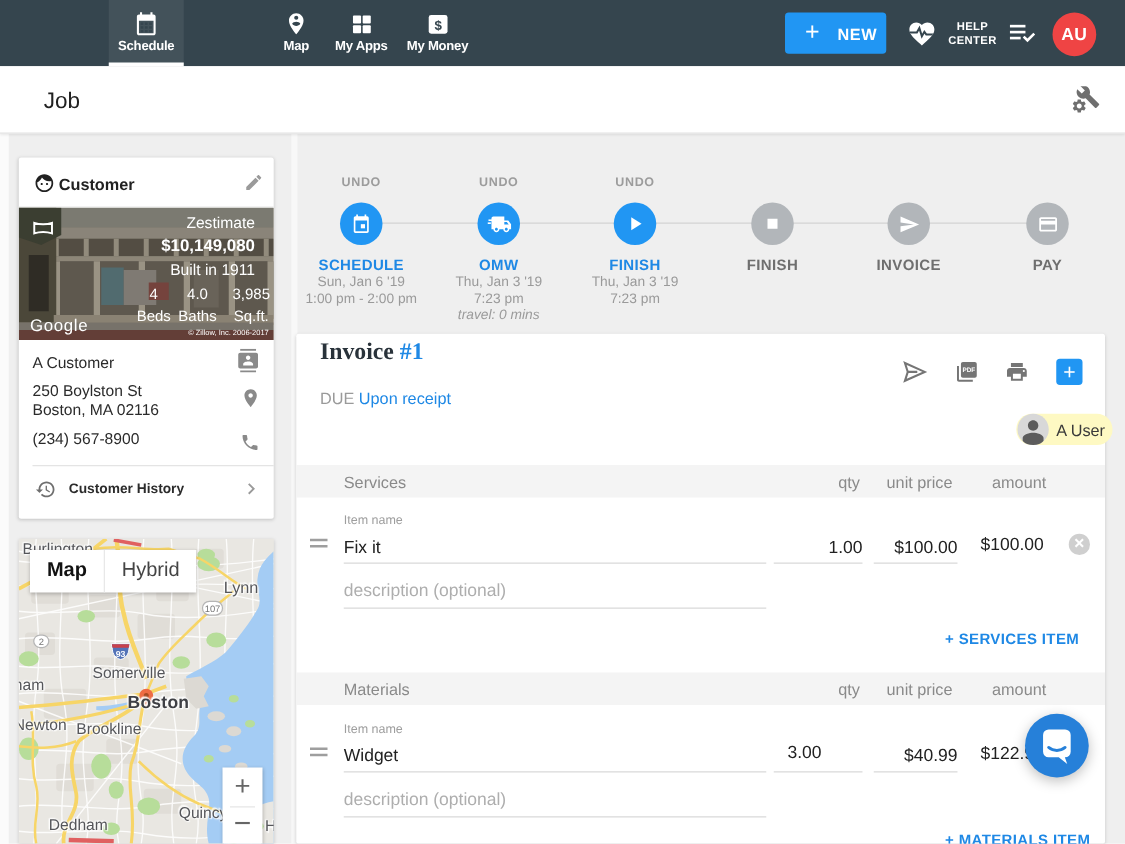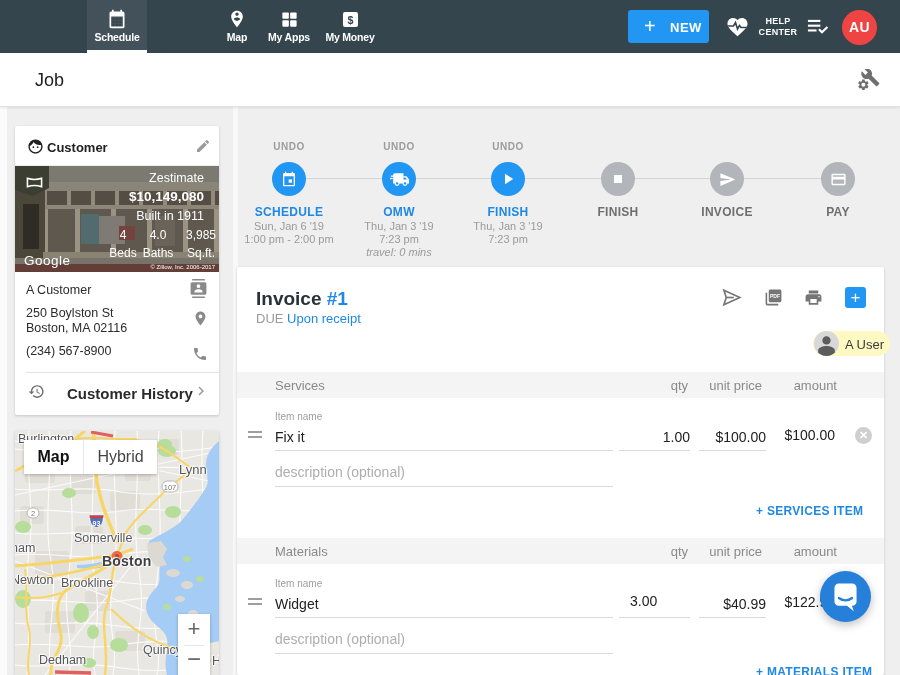--- a/index.html
+++ b/index.html
@@ -216,21 +216,21 @@
           <path fill="#8a8a8a" d="M12 2C8.13 2 5 5.13 5 8.99c0 5.25 7 13 7 13s7-7.75 7-13C19 5.13 15.87 2 12 2zm0 9.5c-1.38 0-2.5-1.12-2.5-2.5s1.12-2.5 2.5-2.5 2.5 1.12 2.5 2.5-1.12 2.5-2.5 2.5z"></path>
         </svg>
       <div class="cirow" style="top:72px;">(234) 567-8900</div>
       <svg class="cicon abs" style="left:177px;top:74px;" width="16" height="16" viewBox="0 0 24 24">
           <path fill="#8a8a8a" d="M6.62 10.79c1.44 2.83 3.76 5.14 6.59 6.59l2.2-2.2c.27-.27.67-.36 1.02-.24 1.12.37 2.33.57 3.57.57.55 0 1 .45 1 1V20c0 .55-.45 1-1 1-9.39 0-17-7.61-17-17 0-.55.45-1 1-1h3.5c.55 0 1 .45 1 1 0 1.25.2 2.45.57 3.57.11.35.03.74-.25 1.02l-2.2 2.2z"></path>
         </svg>
       <div class="abs" style="left:11px;top:100px;width:193px;height:1px;background:#e4e4e4;"></div>
       <svg class="cicon abs" style="left:13px;top:111px;" width="17" height="17" viewBox="0 0 24 24">
           <path fill="#6f6f6f" d="M13 3c-4.97 0-9 4.03-9 9H1l3.89 3.89.07.14L9 12H6c0-3.87 3.13-7 7-7s7 3.13 7 7-3.13 7-7 7c-1.93 0-3.68-.79-4.94-2.06l-1.42 1.42C8.27 19.99 10.51 21 13 21c4.97 0 9-4.03 9-9s-4.03-9-9-9zm-1 5v5l4.28 2.54.72-1.21-3.5-2.08V8h-1.5z"></path>
         </svg>
-      <div class="cirow" style="left:52px;top:113px;font-weight:700;font-size:15px;">Customer History</div>
+      <div class="cirow" style="left:40px;top:113px;font-weight:700;font-size:11px;">Customer History</div>
       <svg class="cicon abs" style="left:177px;top:110px;" width="18" height="18" viewBox="0 0 24 24">
           <path fill="#9a9a9a" d="M10 6L8.59 7.41 13.17 12l-4.58 4.59L10 18l6-6z"></path>
         </svg>
     </div>
   </div>
 
   <div id="mapcard">
     <svg width="204" height="244" viewBox="0 0 204 244">
       <rect width="204" height="244" fill="#e9e7e2"></rect>
       <g fill="#e0ddd7">
@@ -400,21 +400,21 @@
     <div class="tl-name" style="left:508px;color:#1e88e5;">FINISH</div>
     <div class="tl-name" style="left:618px;color:#6f6f6f;">FINISH</div>
     <div class="tl-name" style="left:727px;color:#6f6f6f;">INVOICE</div>
     <div class="tl-name" style="left:838px;color:#6f6f6f;">PAY</div>
     <div class="tl-sub" style="left:289px;top:220px;">Sun, Jan 6 '19<br>1:00 pm - 2:00 pm</div>
     <div class="tl-sub" style="left:399px;top:220px;">Thu, Jan 3 '19<br>7:23 pm<br><span style="font-style:italic;">travel: 0 mins</span></div>
     <div class="tl-sub" style="left:508px;top:220px;">Thu, Jan 3 '19<br>7:23 pm</div>
   </div>
 
   <div id="invcard">
-    <div class="abs" style="left:19px;top:21px;font-size:19px;font-weight:700;color:#29323a;">Invoice <span style="color:#1e88e5;">#1</span></div>
+    <div class="abs" style="left:19px;top:4px;font-size:19px;font-weight:700;color:#29323a;font-family:Liberation Serif, serif;">Invoice <span style="color:#1e88e5;">#1</span></div>
     <div class="abs" style="left:19px;top:44px;font-size:13px;color:#9a9a9a;">DUE <span style="color:#1e88e5;">Upon receipt</span></div>
     <svg class="abs" style="left:484px;top:21px;" width="22" height="19" viewBox="0 0 24 20">
         <path d="M3.2 2.2l17.3 7.8-17.3 7.8 2.5-7.8z" fill="none" stroke="#757575" stroke-width="1.8"></path>
         <line x1="5.7" y1="10" x2="14" y2="10" stroke="#757575" stroke-width="1.8"></line>
       </svg>
     <svg class="abs" style="left:527px;top:21px;" width="19" height="19" viewBox="0 0 24 24">
         <path fill="#757575" d="M20 2H8c-1.1 0-2 .9-2 2v12c0 1.1.9 2 2 2h12c1.1 0 2-.9 2-2V4c0-1.1-.9-2-2-2zM4 6H2v14c0 1.1.9 2 2 2h14v-2H4V6z"></path>
         <text x="14" y="12.5" font-size="6.5" font-weight="bold" fill="#fff" text-anchor="middle" font-family="Liberation Sans,sans-serif">PDF</text>
       </svg>
     <svg class="abs" style="left:567px;top:21px;" width="19" height="19" viewBox="0 0 24 24">

